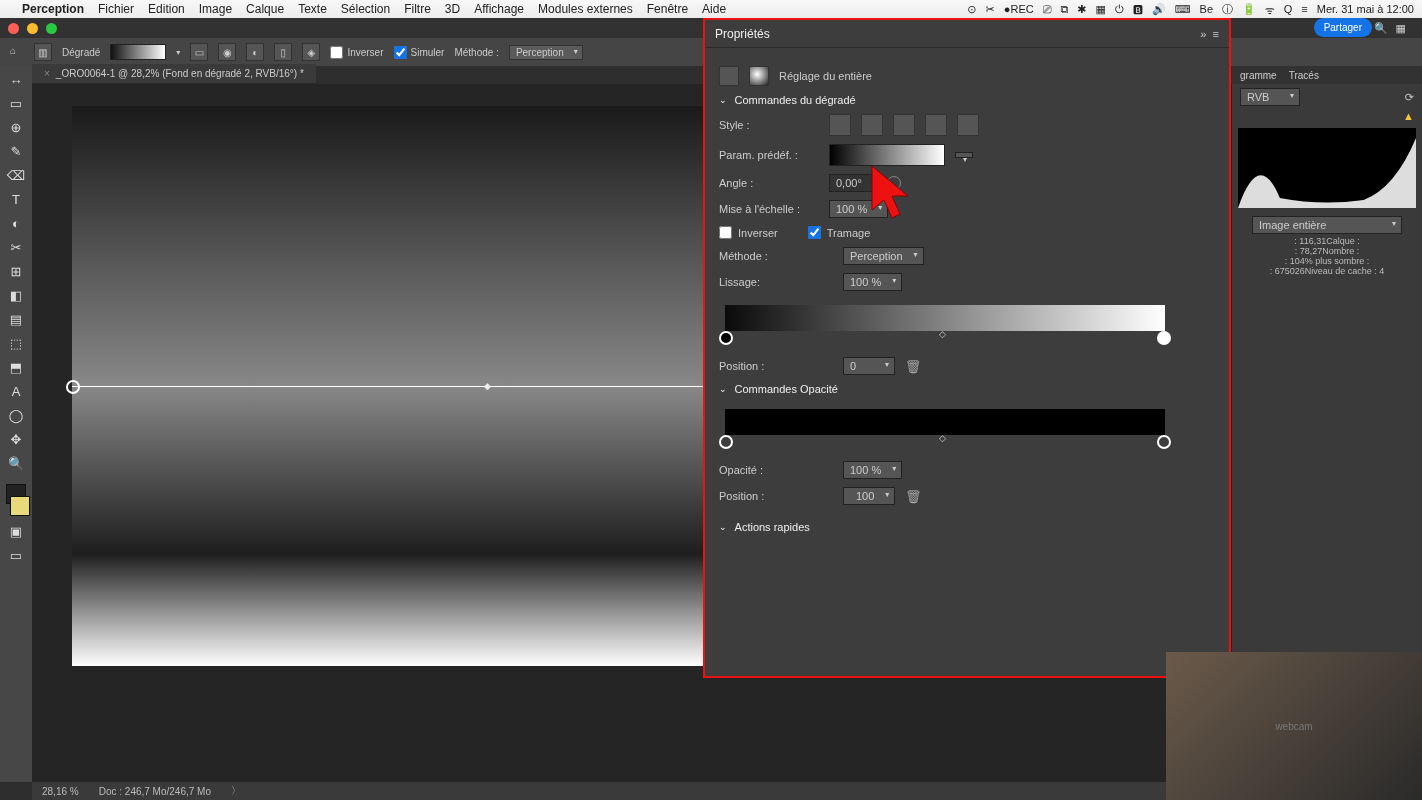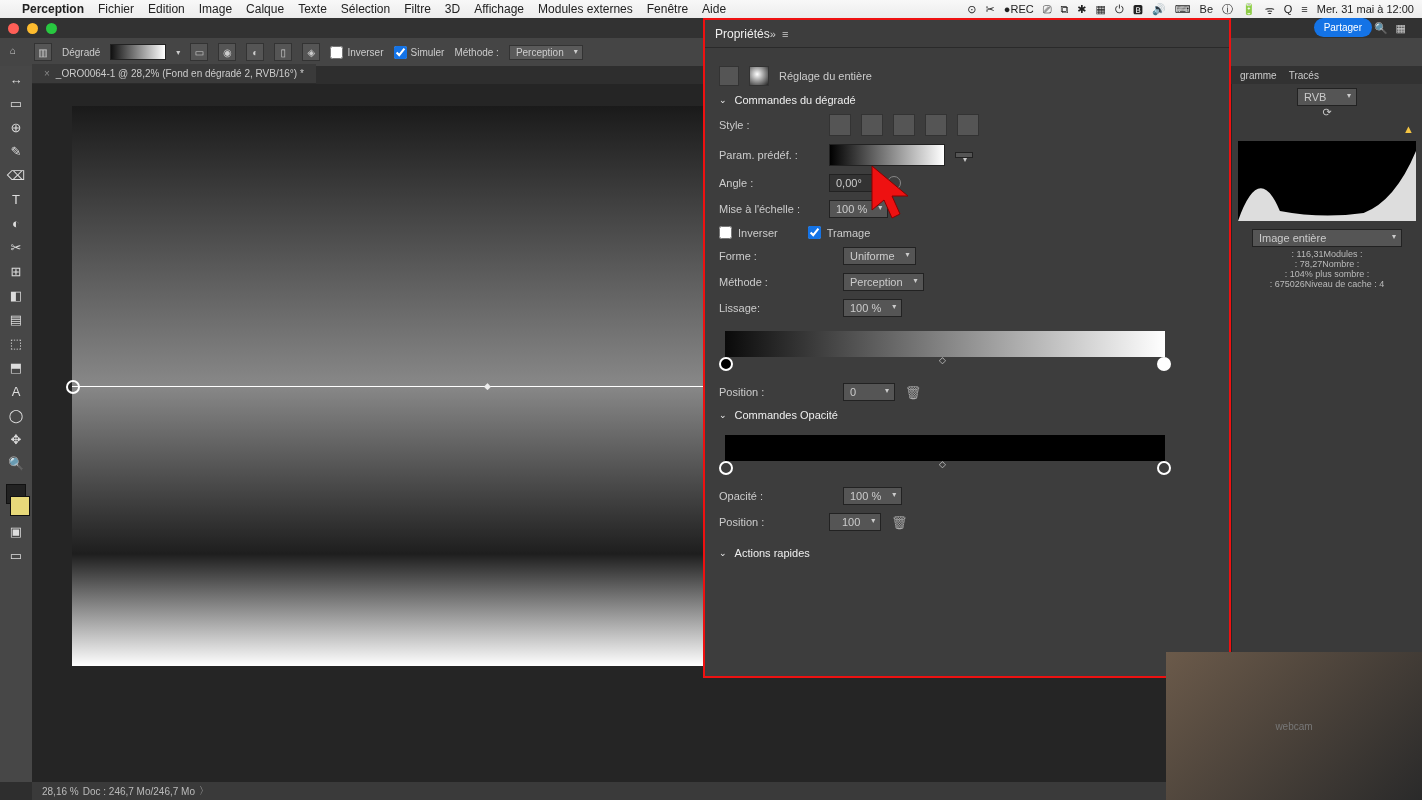--- a/index.html
+++ b/index.html
@@ -32,21 +32,21 @@
   .leftbar .swatch{width:20px;height:20px;margin-top:6px;}
   .tab{position:absolute;left:32px;top:-2px;height:20px;padding:0 12px;background:#3a3a3a;border-bottom:1px solid #2a2a2a;display:flex;align-items:center;font-size:10px;color:#ccc;}
   .canvas{position:absolute;left:40px;top:22px;width:838px;height:560px;background:linear-gradient(180deg,#1a1a1a 0%,#888 50%,#1e1e1e 80%,#fff 100%);}
   .canvaswrap{position:absolute;left:32px;right:0;top:18px;bottom:18px;background:#252525;}
   .gline{position:absolute;left:40px;top:302px;width:670px;height:1px;background:#fff;}
   .gcircle{position:absolute;left:34px;top:296px;width:14px;height:14px;border:2px solid #fff;border-radius:50%;background:transparent;}
   .gmid{position:absolute;left:452px;top:297px;font-size:9px;color:#eee;}
   
   .rightcol{position:absolute;right:0;top:0;width:190px;bottom:18px;background:#3a3a3a;}
   .proppanel{position:absolute;left:703px;top:-48px;width:528px;height:660px;background:#3d3d3d;border:2px solid #e11;z-index:5;}
-  .prophdr{height:28px;display:flex;align-items:center;padding:0 10px;border-bottom:1px solid #2a2a2a;}
+  .prophdr{height:28px;display:flex;align-items:center;justify-content:space-between;padding:0 10px;border-bottom:1px solid #2a2a2a;}
   .prophdr .title{font-weight:500;color:#eee;font-size:12px;}
   .propbody{padding:10px 14px 4px 14px;overflow:hidden;height:calc(100% - 28px);position:relative;}
   .row{display:flex;align-items:center;margin:8px 0;gap:10px;}
   .row .lab{width:100px;color:#ccc;}
   .sect{display:flex;align-items:center;gap:8px;color:#eee;font-weight:500;margin:8px 0 4px 0;}
   .sect .chev{font-size:9px;}
   .dd{background:#555;border:1px solid #222;padding:2px 20px 2px 6px;position:relative;min-width:52px;}
   .dd:after{content:"▾";position:absolute;right:5px;top:2px;font-size:8px;color:#ccc;}
   .num{background:#333;border:1px solid #222;padding:2px 6px;width:48px;}
   .stylebtn{width:22px;height:22px;background:#555;border:1px solid #333;}
@@ -59,21 +59,21 @@
   .check{display:flex;align-items:center;gap:6px;}
   .check input{accent-color:#1473e6;}
   .trash{color:#aaa;font-size:13px;}
   .opacitybar{width:440px;height:26px;background:#000;margin-left:6px;}
   .smallicon{width:20px;height:20px;background:#555;border:1px solid #333;}
   .gradswatch{width:116px;height:22px;background:linear-gradient(90deg,#000,#fff);border:1px solid #222;}
   
   .cursor{position:absolute;left:870px;top:98px;z-index:20;pointer-events:none;}
   .cursor svg{width:48px;height:70px;}
   
-  .statusbar{position:absolute;left:32px;right:0;bottom:0;height:18px;background:#3a3a3a;display:flex;align-items:center;gap:4px;padding:0 10px;font-size:10px;color:#bbb;}
+  .statusbar{position:absolute;left:32px;right:0;bottom:0;height:18px;background:#3a3a3a;display:flex;align-items:center;gap:20px;padding:0 10px;font-size:10px;color:#bbb;}
   
   .rtabs{display:flex;height:18px;font-size:10px;align-items:center;gap:12px;padding:0 8px;background:#323232;}
   .histo{margin:6px;height:80px;background:#000;position:relative;overflow:hidden;}
   .histo svg{width:100%;height:100%;}
   .stats{font-size:9px;color:#bbb;padding:0 8px;}
   .stats .r{display:flex;justify-content:center;}
   .share{position:absolute;right:50px;top:-48px;background:#1473e6;color:#fff;padding:4px 10px;border-radius:12px;font-size:10px;z-index:3;}
   
   .webcam{position:absolute;right:0;bottom:0;width:256px;height:148px;background:linear-gradient(135deg,#6b5a4a,#2a2a2a);z-index:6;display:flex;align-items:center;justify-content:center;color:#777;font-size:10px;}
 </style>
@@ -231,24 +231,20 @@
         <label class="check">
             <input type="checkbox" style="">
             <span>Inverser</span>
           </label>
         <label class="check" style="margin-left:20px;">
             <input type="checkbox" checked="" style="">
             <span>Tramage</span>
           </label>
       </div>
       <div class="row">
-        <span class="lab">Forme :</span>
-        <div class="dd" style="margin-left:14px;">Uniforme</div>
-      </div>
-      <div class="row">
         <span class="lab">Méthode :</span>
         <div class="dd" style="margin-left:14px;">Perception</div>
       </div>
       <div class="row">
         <span class="lab">Lissage:</span>
         <div class="dd" style="margin-left:14px;">100 %</div>
       </div>
 
       <div class="gradrow">
         <div class="gradprev2"></div>
@@ -275,58 +271,58 @@
           <span style="position:absolute;left:220px;top:-2px;font-size:9px;">◇</span>
           <div class="stop" style="left:438px;background:transparent;"></div>
         </div>
       </div>
       <div class="row">
         <span class="lab">Opacité :</span>
         <div class="dd" style="margin-left:14px;">100 %</div>
       </div>
       <div class="row">
         <span class="lab">Position :</span>
-        <div class="dd" style="margin-left:0;padding-left:12px;">100</div>
+        <div class="dd" style="margin-left:14px;padding-left:12px;">100</div>
         <span class="trash">🗑</span>
       </div>
       <div class="sect" style="margin-top:16px;">
           <span class="chev">⌄</span>
           <span>Actions rapides</span>
         </div>
     </div>
   </div>
 
   <div class="cursor">
     <svg viewBox="0 0 48 70">
         <path d="M2 2 L2 46 L14 36 L22 54 L30 50 L22 32 L38 32 Z" fill="#e11" stroke="#800" stroke-width="1"></path>
       </svg>
   </div>
 
   <div class="rightcol">
     <div class="rtabs">
       <span>gramme</span>
       <span>Tracés</span>
     </div>
-    <div style="padding:4px 0;display:flex;align-items:center;justify-content:space-between;flex-direction:column;">
+    <div style="padding:4px 8px;display:flex;align-items:center;justify-content:space-between;">
       <div class="dd" style="min-width:60px;">RVB</div>
       <span>⟳</span>
     </div>
     <div style="text-align:right;padding:0 8px;color:#f5c542;">▲</div>
     <div class="histo">
       <svg viewBox="0 0 170 80" preserveAspectRatio="none">
           <path d="M0 80 Q20 20 40 70 Q80 78 120 72 Q150 60 170 10 L170 80 Z" fill="#ddd"></path>
         </svg>
     </div>
     <div style="padding:2px 20px;">
         <div class="dd" style="width:100%;">Image entière</div>
       </div>
     <div class="stats">
       <div class="r">
           <span>: <span>116,31</span></span>
-          <span>Modules :</span>
+          <span>Calque :</span>
         </div>
       <div class="r">
           <span>: <span>78,27</span></span>
           <span>Nombre :</span>
         </div>
       <div class="r">
           <span>: <span>104</span></span>
           <span>% plus sombre :</span>
         </div>
       <div class="r">

